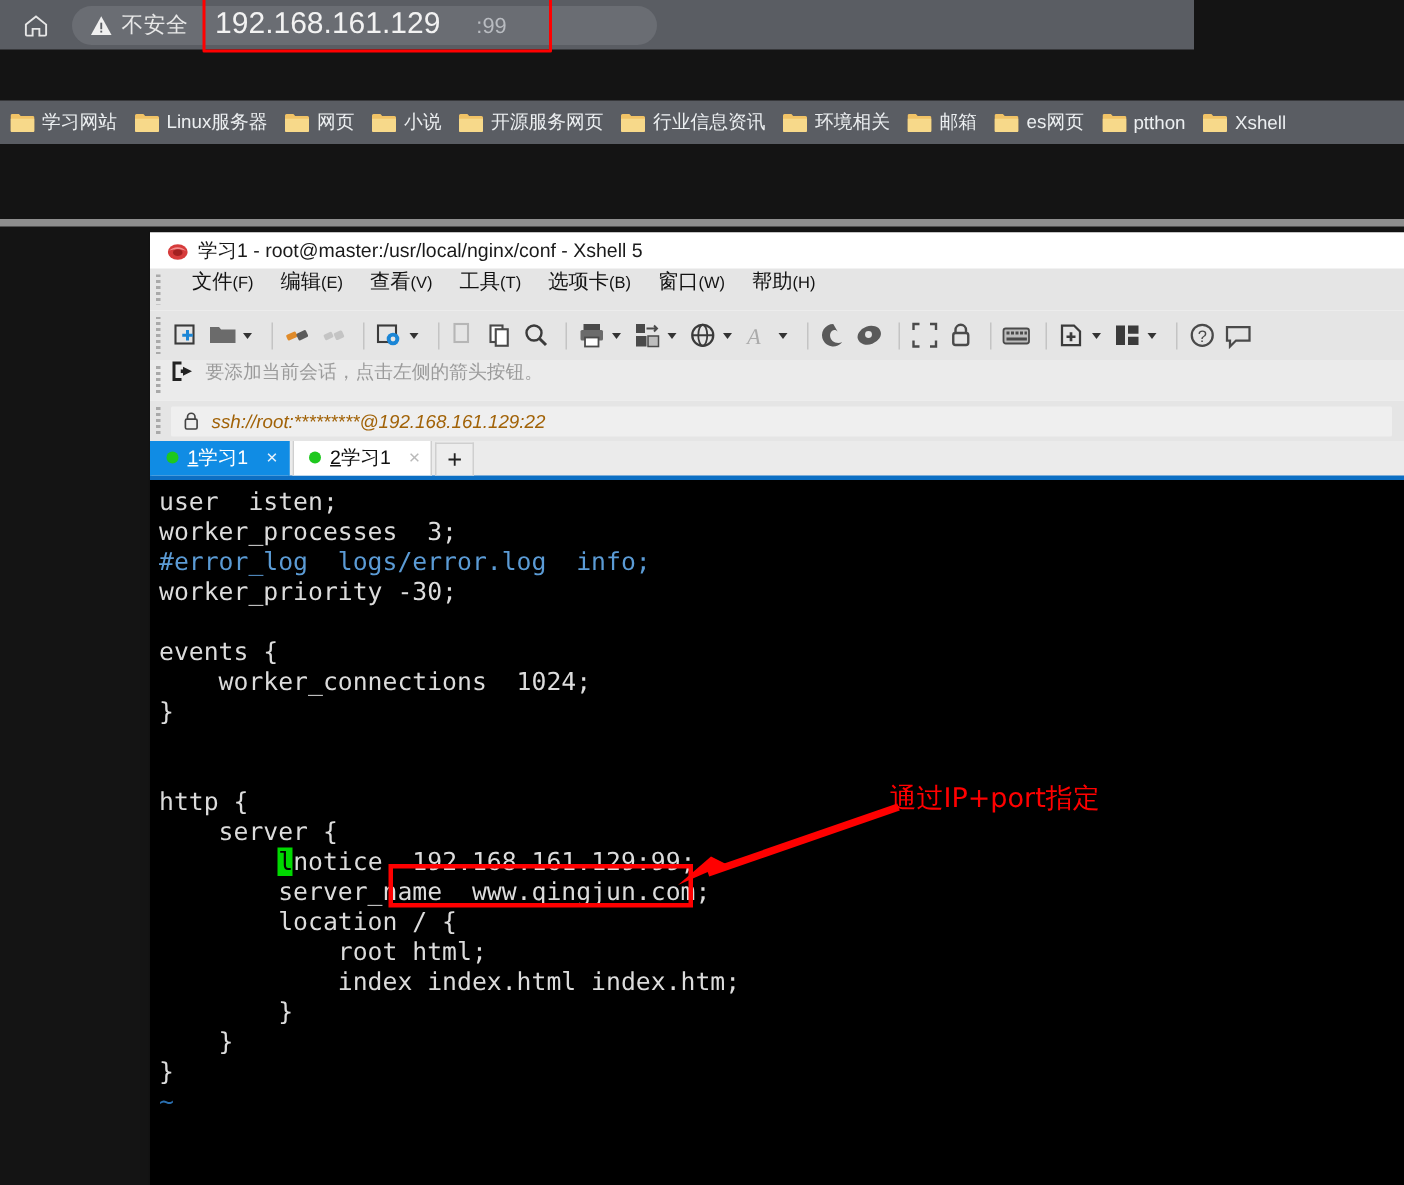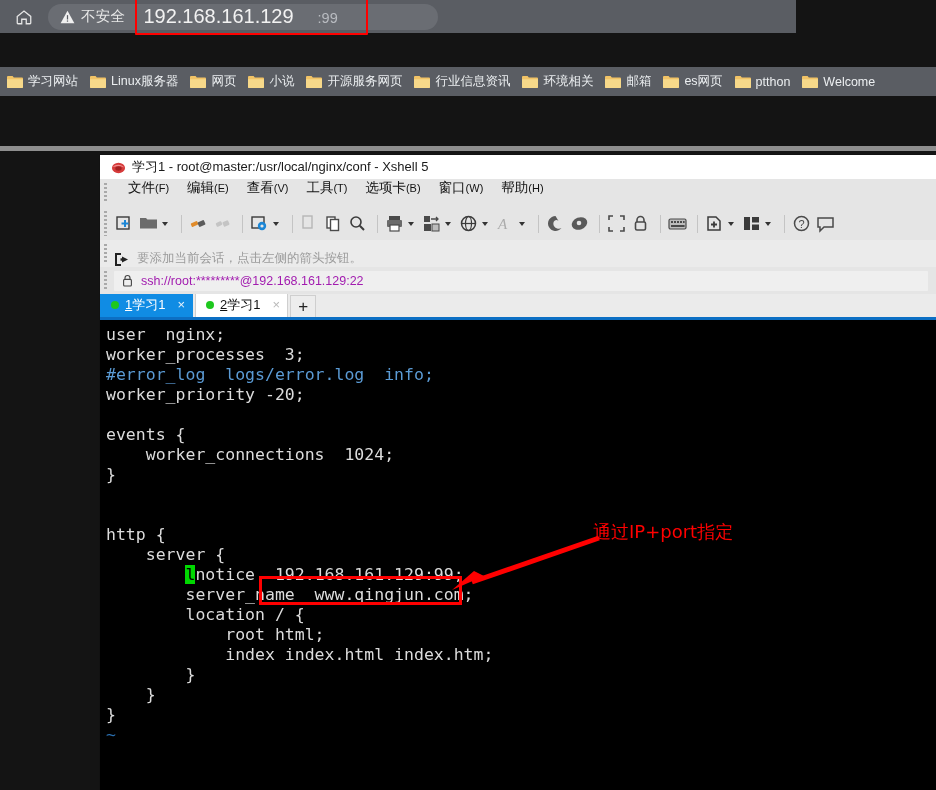--- a/index.html
+++ b/index.html
@@ -127,38 +127,38 @@
   .tb-ico { width: 21px; height: 21px; display:block; }
   .tb-caret {
     width: 0; height: 0; margin-left: 3px; margin-right: 4px;
     border-left: 3.5px solid transparent; border-right: 3.5px solid transparent;
     border-top: 4px solid #333;
   }
   .tb-sep { width: 1px; height: 18px; background: #c4c4c4; margin: 0 6px; flex:0 0 auto; }
 
   .xs-notice {
     height: 27px; background: #ebebeb;
-    display: flex; align-items: flex-end; padding-left: 14px;
+    display: flex; align-items: flex-start; padding-left: 14px;
     flex: 0 0 auto; position: relative;
   }
   .notice-ico { width: 16px; height: 15px; margin-right: 7px; display:block; }
   .notice-text { font-size: 12.5px; color: #9b9b9b; }
 
   .xs-addrbar {
     height: 27px; background: #e5e5e5;
     display: flex; align-items: center; padding: 0 8px 0 14px;
     flex: 0 0 auto; position: relative;
   }
   .xs-addr-inner {
     flex: 1; height: 20px; background: #efefef;
     display: flex; align-items: center; padding-left: 8px;
     border-radius: 1px;
   }
   .lock-ico { width: 11px; height: 13px; margin-right: 8px; display:block; }
-  .addr-text { font-size: 12.5px; color: #a21caf; }
+  .addr-text { font-size: 12.5px; color: #a16207; font-style: italic; }
 
   .xs-tabs {
     height: 26px; background: #ebebeb;
     display: flex; align-items: flex-end;
     flex: 0 0 auto;
     border-bottom: 3px solid #0c6fc4;
   }
   .tab {
     height: 26px; display: flex; align-items: center;
     padding: 0 7px 0 10px;
@@ -318,21 +318,21 @@
           <path d="M0 2a1 1 0 0 1 1-1h4.6l1.2 1.4H15a1 1 0 0 1 1 1V12a1 1 0 0 1-1 1H1a1 1 0 0 1-1-1z" fill="#f1c366"></path>
           <path d="M0 4.2h16V12a1 1 0 0 1-1 1H1a1 1 0 0 1-1-1z" fill="#f7d98a"></path>
         </svg>
       <span class="bm-label">ptthon</span>
     </div>
     <div class="bookmark">
       <svg class="folder-icon" viewBox="0 0 16 13">
           <path d="M0 2a1 1 0 0 1 1-1h4.6l1.2 1.4H15a1 1 0 0 1 1 1V12a1 1 0 0 1-1 1H1a1 1 0 0 1-1-1z" fill="#f1c366"></path>
           <path d="M0 4.2h16V12a1 1 0 0 1-1 1H1a1 1 0 0 1-1-1z" fill="#f7d98a"></path>
         </svg>
-      <span class="bm-label">Welcome</span>
+      <span class="bm-label">Xshell</span>
     </div>
   </div>
 
   <div class="xshell">
 
     <div class="xs-titlebar">
       <svg class="xs-app-icon" viewBox="0 0 16 16">
         <ellipse cx="8" cy="8.5" rx="7" ry="5.5" fill="#d63b3b"></ellipse>
         <path d="M2 7.5c2.5-3 9-3.5 12 .5-3.5-2-8-1.5-12-.5z" fill="#f28f8f"></path>
         <ellipse cx="8" cy="9" rx="3.4" ry="2.4" fill="#a32020"></ellipse>
@@ -539,24 +539,24 @@
       <div class="tab">
         <span class="tab-dot"></span>
         <span class="tab-num">2</span>
         <span>学习1</span>
         <span class="tab-close">×</span>
       </div>
       <div class="tab-plus">+</div>
     </div>
 
     <div class="xs-terminal">
-      <div class="term-line">user  nginx;</div>
+      <div class="term-line">user  isten;</div>
       <div class="term-line">worker_processes  3;</div>
       <div class="term-line comment">#error_log  logs/error.log  info;</div>
-      <div class="term-line">worker_priority -20;</div>
+      <div class="term-line">worker_priority -30;</div>
       <div class="term-line">&nbsp;</div>
       <div class="term-line">events {</div>
       <div class="term-line">    worker_connections  1024;</div>
       <div class="term-line">}</div>
       <div class="term-line">&nbsp;</div>
       <div class="term-line">&nbsp;</div>
 
       <div style="position:relative">
         <div class="term-line">http {</div>
         <div class="term-line">    server {</div>

